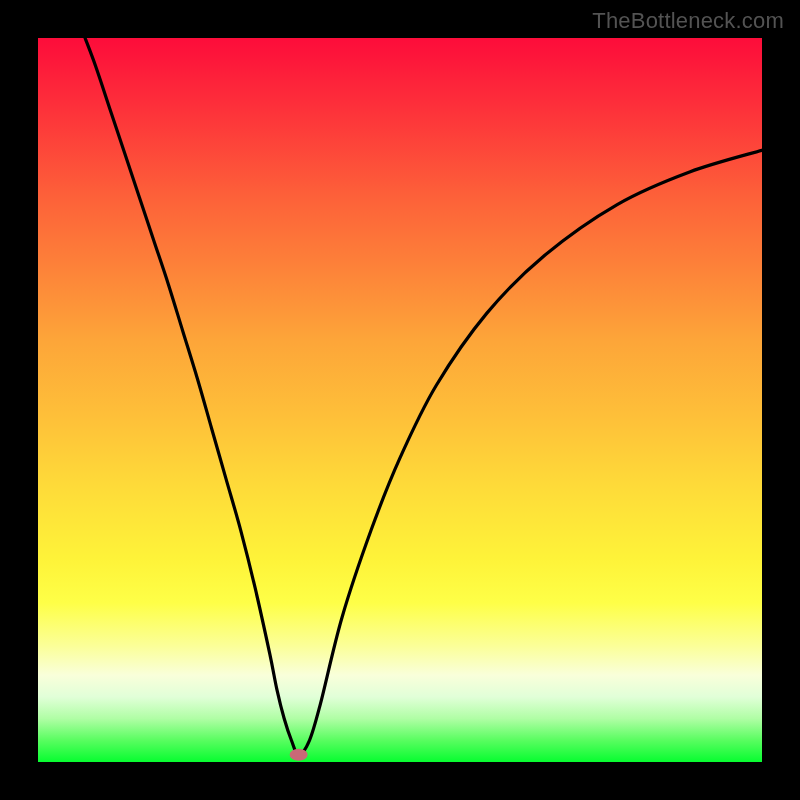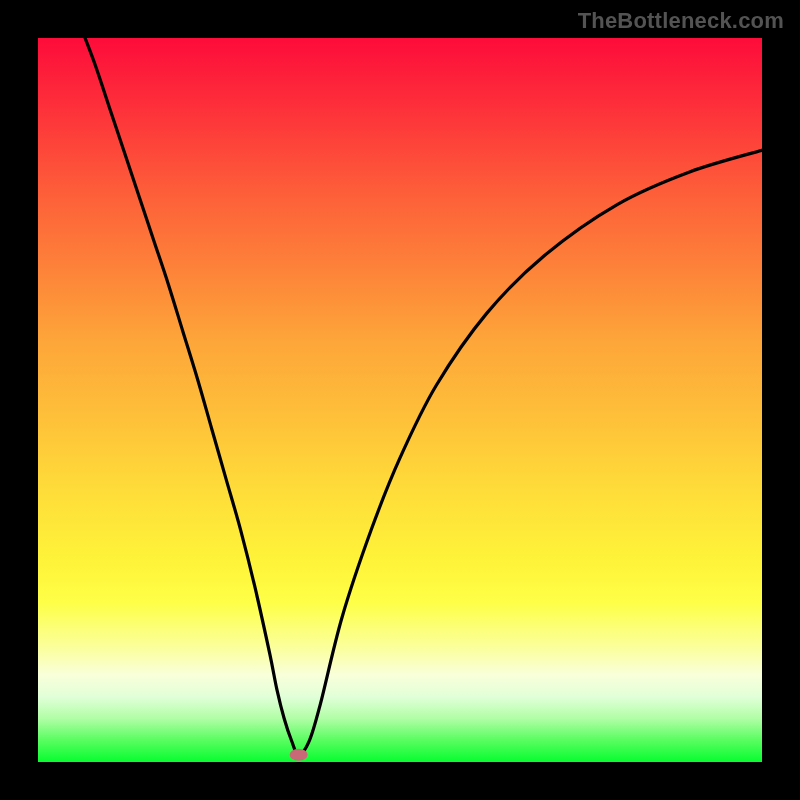--- a/index.html
+++ b/index.html
@@ -63,21 +63,21 @@
   .marker {
     fill: #c96977;
     stroke: none;
   }
   .watermark {
     position: absolute;
     top: 8px;
     right: 16px;
     color: #535353;
     font-size: 22px;
-    font-weight: 700;
+    font-weight: 400;
     letter-spacing: 0.2px;
     text-align: center;
   }
 </style>
 </head>
 <body>
 <div class="outer">
 
   <div class="watermark">TheBottleneck.com</div>
 

